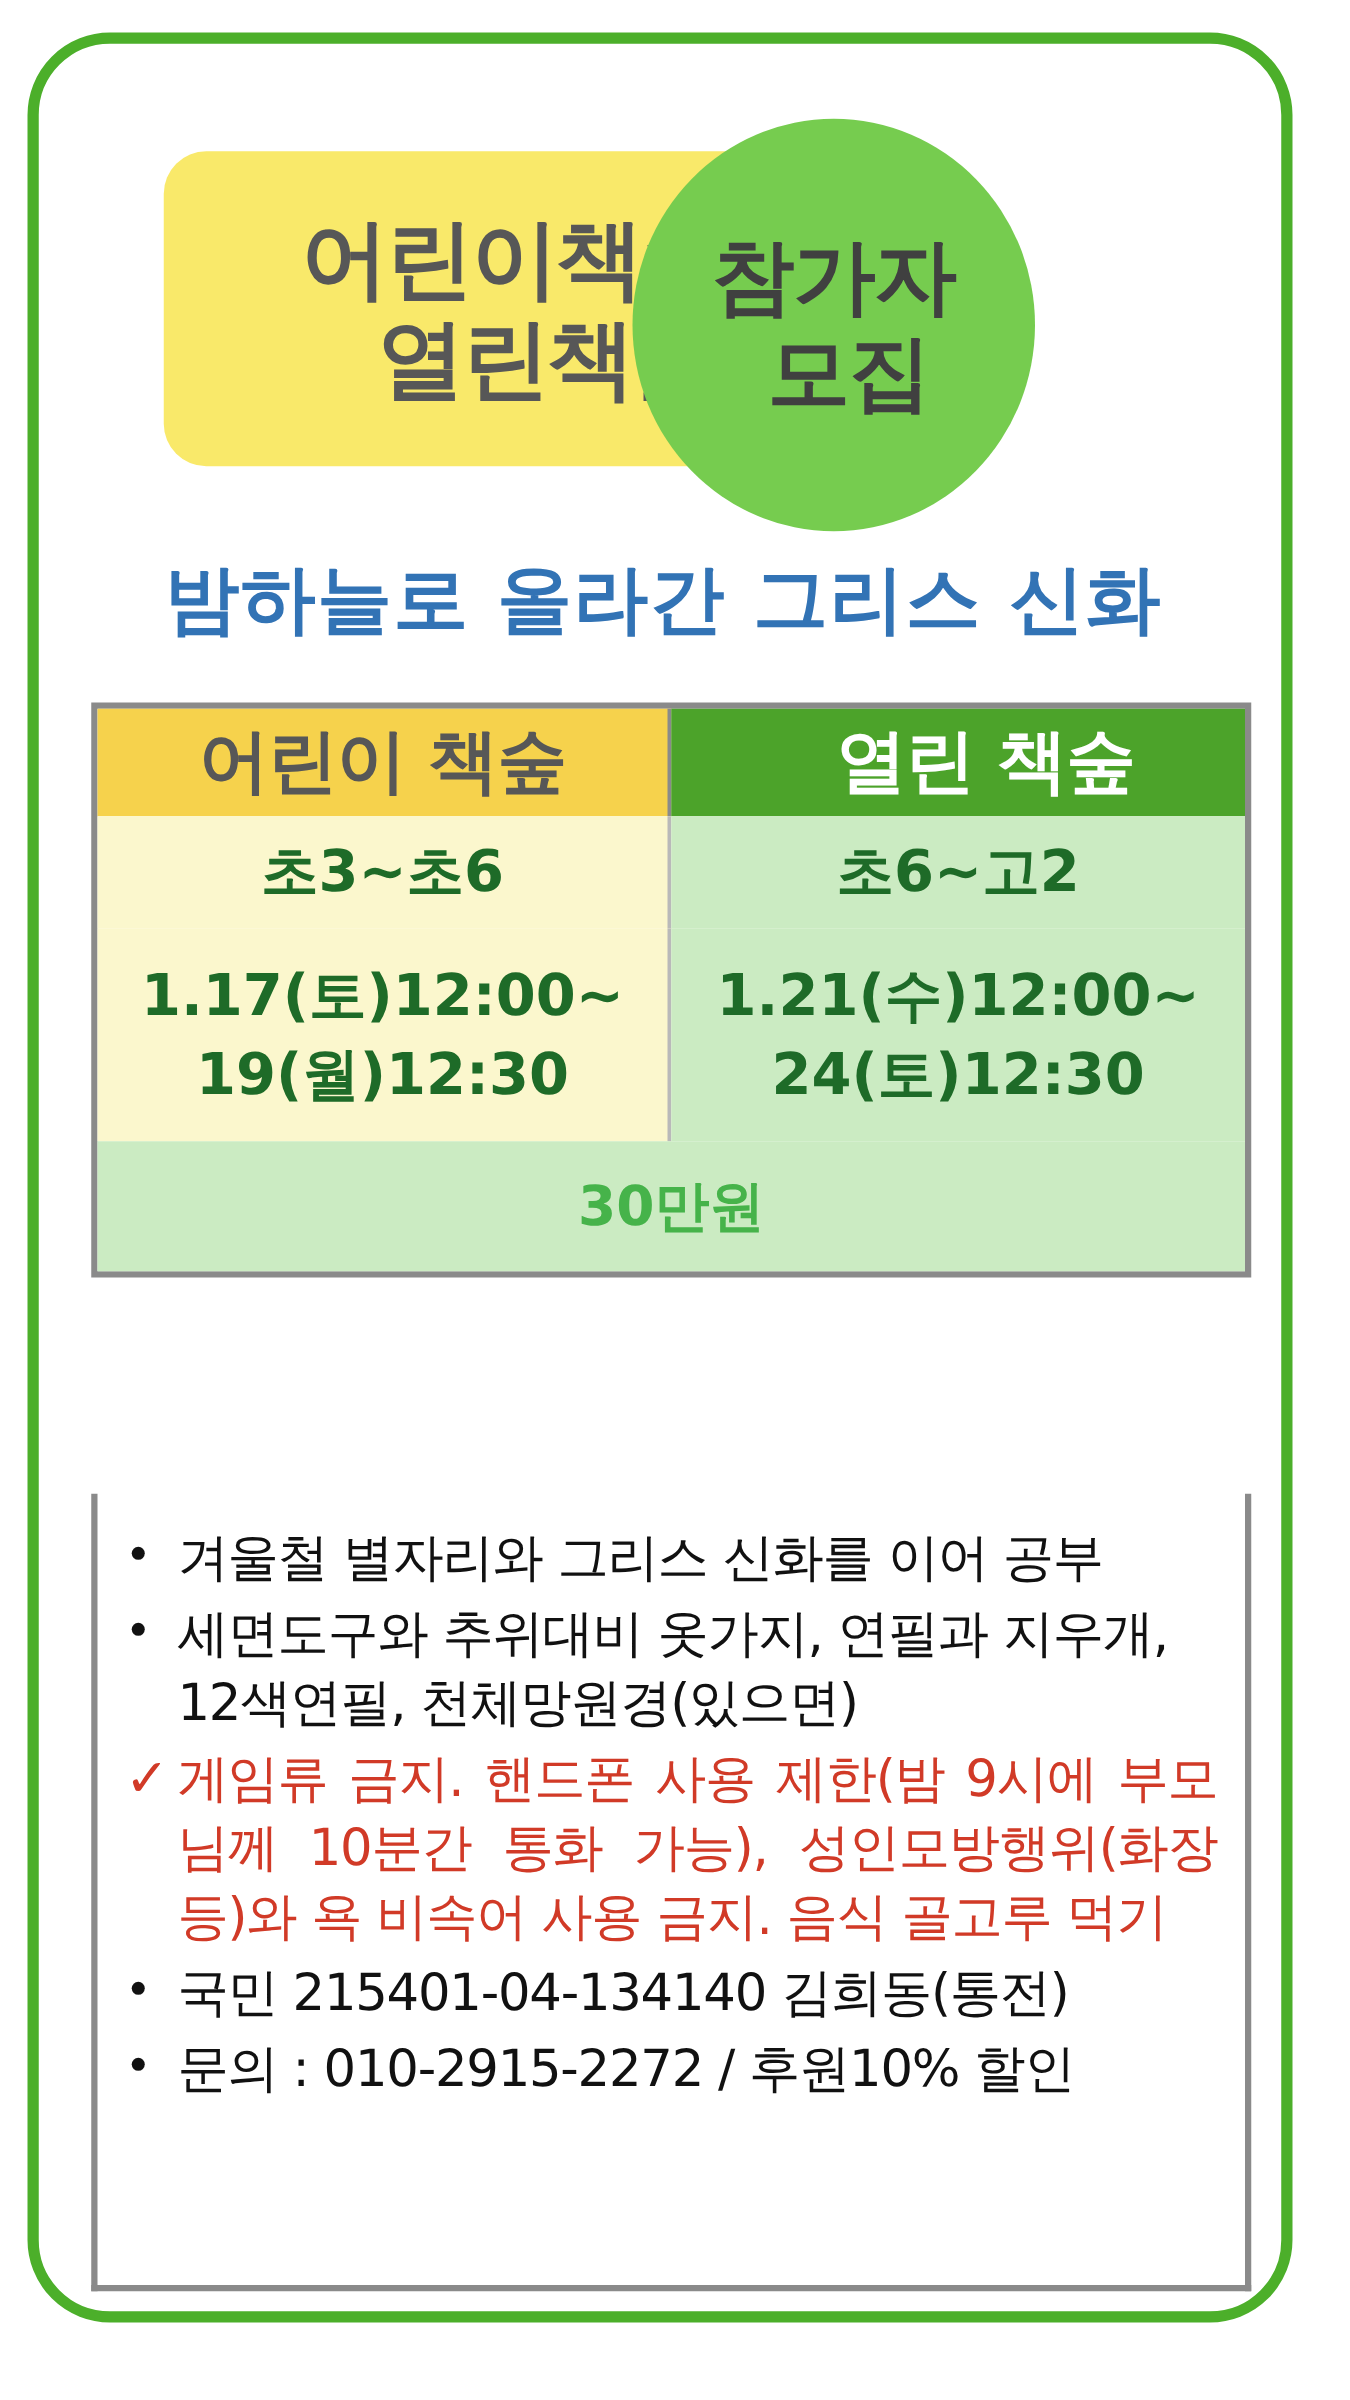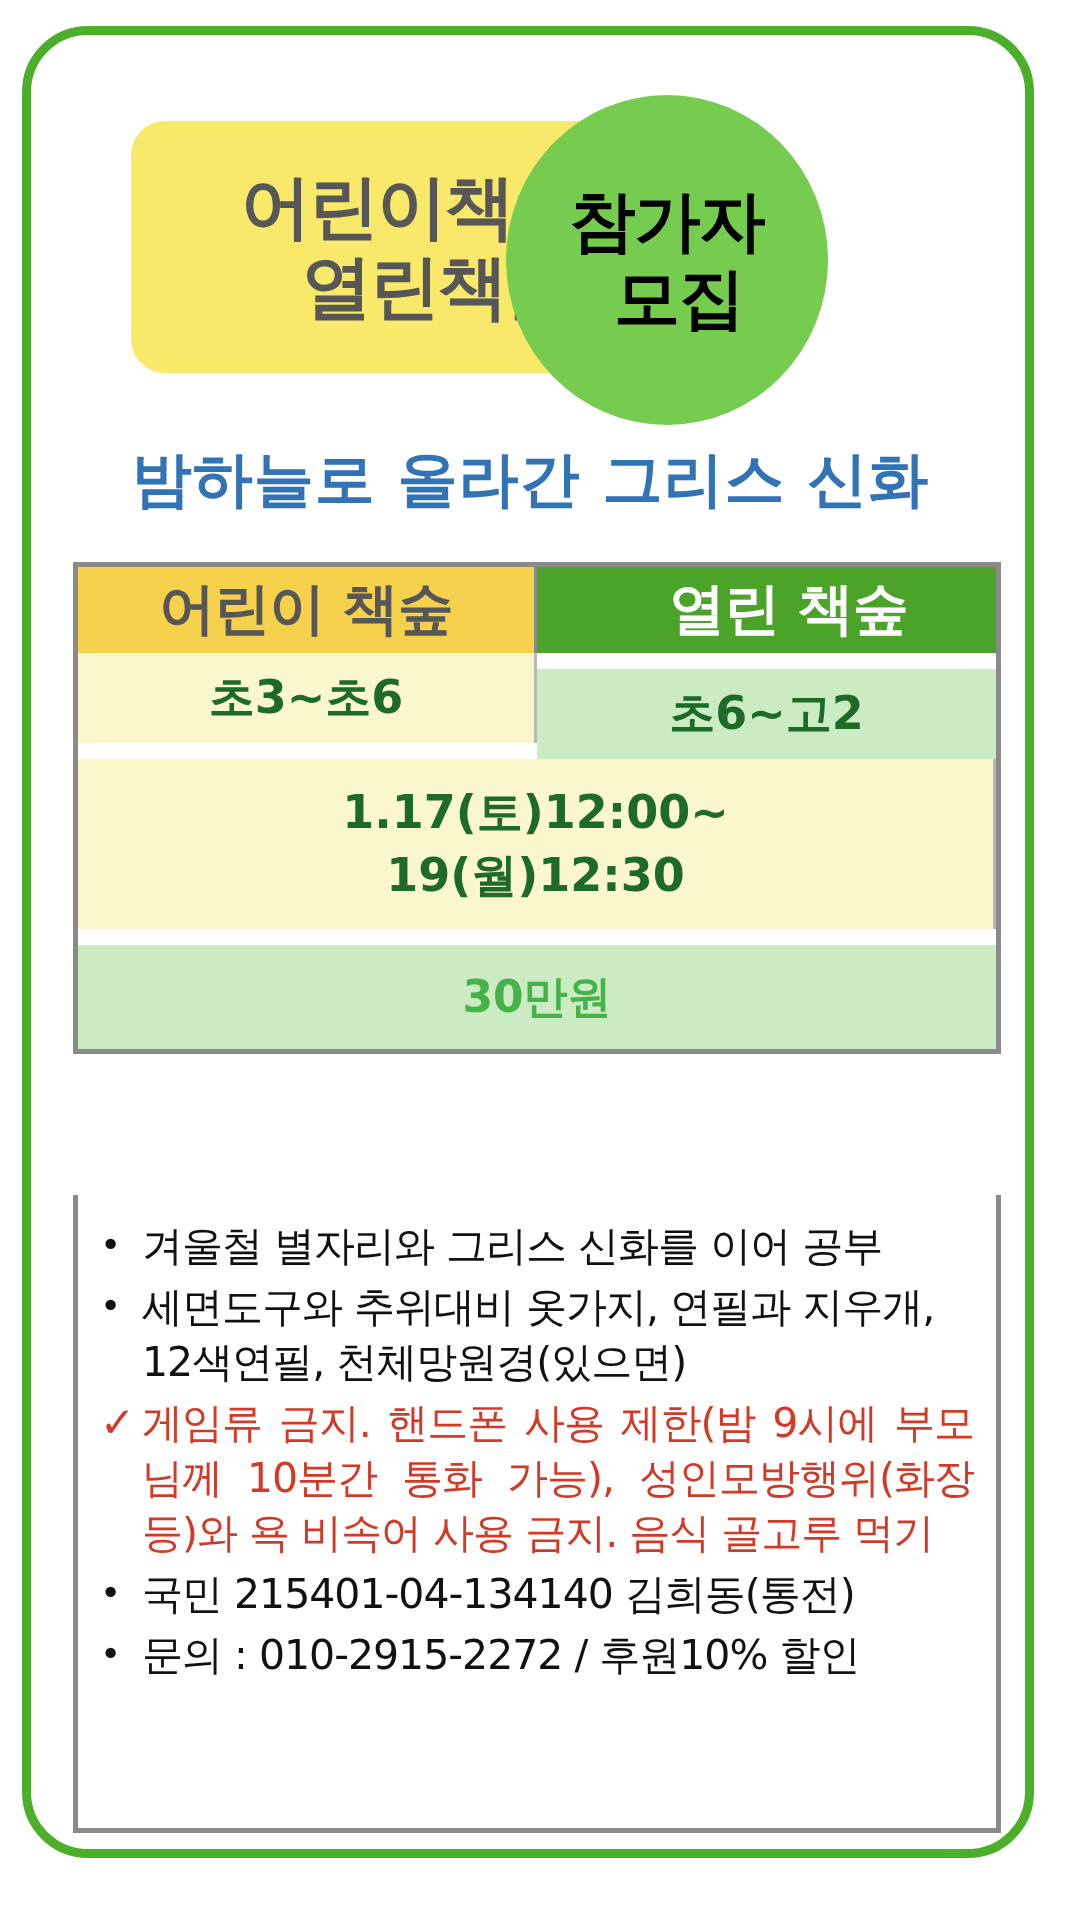--- a/index.html
+++ b/index.html
@@ -80,21 +80,21 @@
     display: flex;
     flex-direction: column;
     justify-content: center;
     align-items: center;
     gap: 6px;
   }
   .ellipse-line {
     font-family: "DejaVu Sans", sans-serif;
     font-size: 66px;
     font-weight: 700;
-    color: #000000;
+    color: #404040;
     letter-spacing: -1px;
     line-height: 1.08;
     white-space: nowrap;
   }
   .ellipse-line.second {
     padding-left: 24px;
   }
 
   
   .subtitle {
@@ -150,21 +150,21 @@
     border-right: 3px solid #8A8A8A;
   }
   .hdr-row .table-cell.right {
     background: #4CA32A;
     color: #ffffff;
     padding-left: 44px;
   }
 
   .body-row .table-cell { padding: 12px 6px; }
   .body-row .table-cell.left  { background: #FBF7CD; }
-  .body-row .table-cell.right { background: #CBEBC2; margin-top: 16px; }
+  .body-row .table-cell.right { background: #CBEBC2; }
 
   .grade-row .table-cell {
     height: 90px;
     font-size: 46px;
     color: #1E6B28;
     font-family: "DejaVu Sans", sans-serif;
   }
   .date-row .table-cell {
     height: 170px;
     font-size: 46px;
@@ -252,20 +252,24 @@
       <div class="table-cell right">
         <span class="cell-line">초6~고2</span>
       </div>
     </div>
 
     <div class="table-row body-row date-row">
       <div class="table-cell left">
         <span class="cell-line">1.17(토)12:00~</span>
         <span class="cell-line">19(월)12:30</span>
       </div>
+      <div class="table-cell right">
+        <span class="cell-line">1.21(수)12:00~</span>
+        <span class="cell-line">24(토)12:30</span>
+      </div>
     </div>
 
     <div class="table-row body-row price-row">
       <div class="table-cell right">
         <span class="cell-line">30만원</span>
       </div>
     </div>
 
   </div>
 

